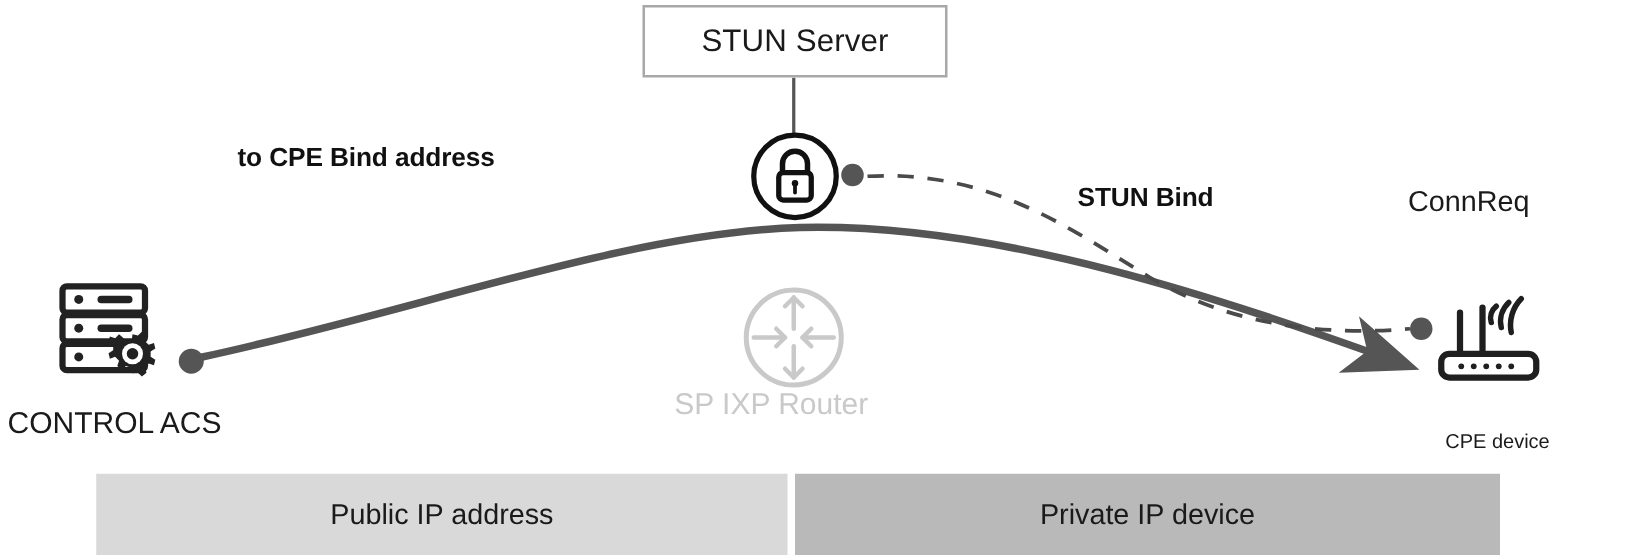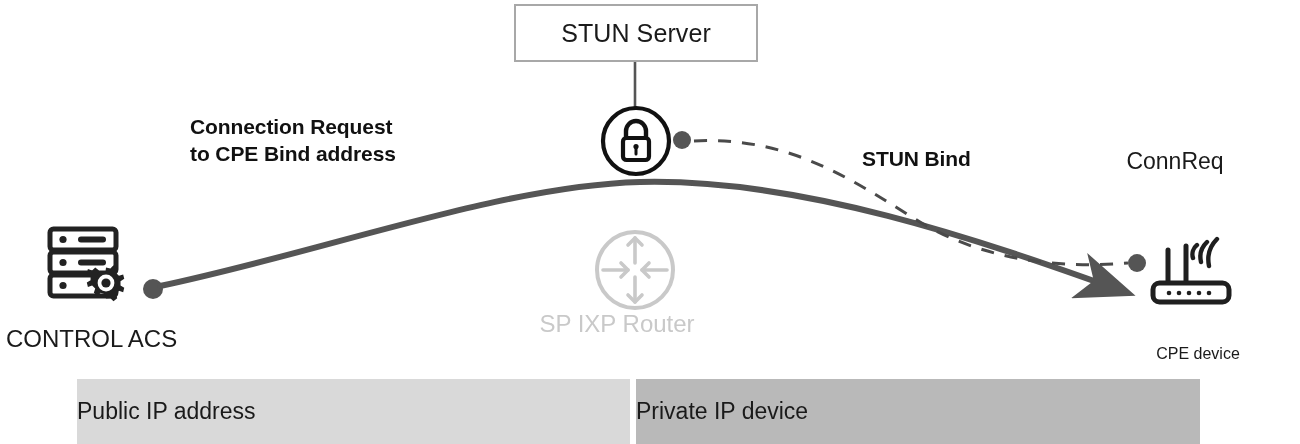--- a/index.html
+++ b/index.html
@@ -97,21 +97,21 @@
   #zone-bars {
     left: 0px; top: 379px;
     width: 1300px; height: 65px;
   }
   .zone-bar {
     position: absolute;
     top: 0;
     height: 65px;
     display: flex;
     align-items: center;
-    justify-content: flex-start;
+    justify-content: center;
   }
   #zone-public {
     left: 77px;
     width: 553px;
     background: #d9d9d9;
   }
   #zone-private {
     left: 636px;
     width: 564px;
     background: #b9b9b9;
@@ -225,21 +225,20 @@
 
     <rect x="5" y="47" width="76" height="19" rx="6.5" fill="#ffffff" stroke="#1f1f1f" stroke-width="5"></rect>
     <circle cx="21" cy="57" r="2.3" fill="#1f1f1f"></circle>
     <circle cx="31" cy="57" r="2.3" fill="#1f1f1f"></circle>
     <circle cx="41" cy="57" r="2.3" fill="#1f1f1f"></circle>
     <circle cx="51" cy="57" r="2.3" fill="#1f1f1f"></circle>
     <circle cx="61" cy="57" r="2.3" fill="#1f1f1f"></circle>
   </svg>
 
   <div class="abs label-bold" id="label-connreq-cpe">
-    <div>Connection Request</div>
     <div>to CPE Bind address</div>
   </div>
 
   <div class="abs label-bold" id="label-stun-bind">STUN Bind</div>
 
   <div class="abs label-plain" id="label-connreq-udp">
     <div>ConnReq</div>
   </div>
 
   <div class="abs label-plain" id="label-control-acs">CONTROL ACS</div>

